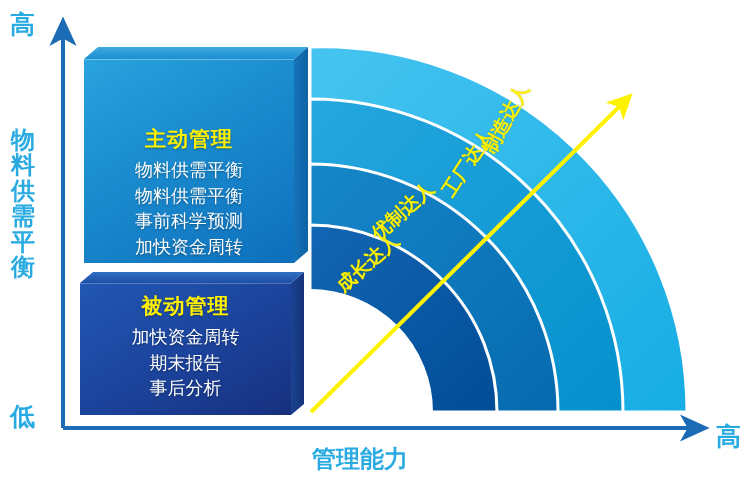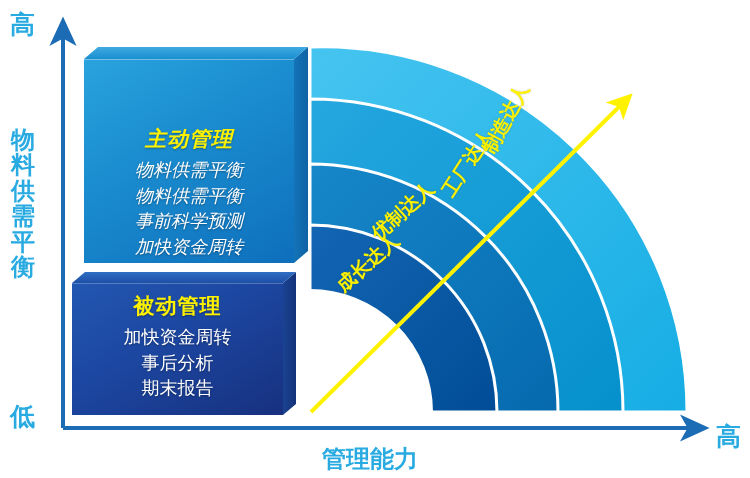--- a/index.html
+++ b/index.html
@@ -47,21 +47,21 @@
   }
   #label-y-axis-title {
     left: 8px; top: 128px;
     font-size: 24px;
     width: 30px;
     line-height: 1.06;
     text-align: center;
     word-break: break-all;
   }
   #label-x-axis-title {
-    left: 322px; top: 443px;
+    left: 312px; top: 443px;
     font-size: 24px;
   }
 
   
   #fan {
     position: absolute;
     left: 0; top: 0;
     width: 750px; height: 478px;
   }
 
@@ -104,21 +104,21 @@
     letter-spacing: 1px;
   }
   .box-line {
     color: #ffffff;
     font-size: 18px;
     line-height: 1.42;
     text-shadow: 0 1px 2px rgba(0,0,0,.35);
   }
 
   
-  #box-active { left: 84px; top: 47px; width: 224px; height: 248px; font-style: italic; }
+  #box-active { left: 84px; top: 47px; width: 224px; height: 248px; }
   #box-active .top-bevel {
     position: absolute;
     left: 0; top: 0; width: 224px; height: 12px;
     background: linear-gradient(180deg, #3FA9E0 0%, #1A8FD0 100%);
     clip-path: polygon(0 12px, 14px 0, 224px 0, 210px 12px);
   }
   #box-active .right-bevel {
     position: absolute;
     right: 0; top: 0; width: 14px; height: 216px;
     background: linear-gradient(90deg, #1473B8 0%, #0E63A4 100%);
@@ -126,21 +126,21 @@
   }
   #box-active .front {
     position: absolute;
     left: 0; top: 12px; width: 210px; height: 204px;
     background: linear-gradient(150deg, #2AA3DE 0%, #1B8ED0 38%, #0E6FBC 100%);
     box-shadow: inset 0 1px 0 rgba(255,255,255,.35);
   }
   #box-active .content { top: 78px; width: 210px; }
 
   
-  #box-passive { left: 72px; top: 272px; width: 224px; height: 111px; border-radius: 19px; }
+  #box-passive { left: 80px; top: 272px; width: 224px; height: 111px; border-radius: 19px; }
   #box-passive .top-bevel {
     position: absolute;
     left: 0; top: 0; width: 224px; height: 11px;
     background: linear-gradient(180deg, #2F6FC4 0%, #1E4FA6 100%);
     clip-path: polygon(0 11px, 13px 0, 224px 0, 211px 11px);
   }
   #box-passive .right-bevel {
     position: absolute;
     right: 0; top: 0; width: 13px; height: 143px;
     background: linear-gradient(90deg, #1A4391 0%, #15327A 100%);
@@ -222,22 +222,22 @@
     </div>
   </div>
 
   <div class="box3d" id="box-passive">
     <div class="right-bevel"></div>
     <div class="top-bevel"></div>
     <div class="front"></div>
     <div class="content">
       <div class="box-title">被动管理</div>
       <div class="box-line">加快资金周转</div>
+      <div class="box-line">期末报告</div>
       <div class="box-line">事后分析</div>
-      <div class="box-line">期末报告</div>
     </div>
   </div>
 
   <svg class="axis-svg" viewBox="0 0 750 478">
     <defs>
       <marker id="bhead" markerWidth="8" markerHeight="8" refX="5" refY="4" orient="auto" markerUnits="strokeWidth">
         <path d="M0,0.6 L7.4,4 L0,7.4 L1.9,4 Z" fill="#1B6CB5"></path>
       </marker>
     </defs>
 

